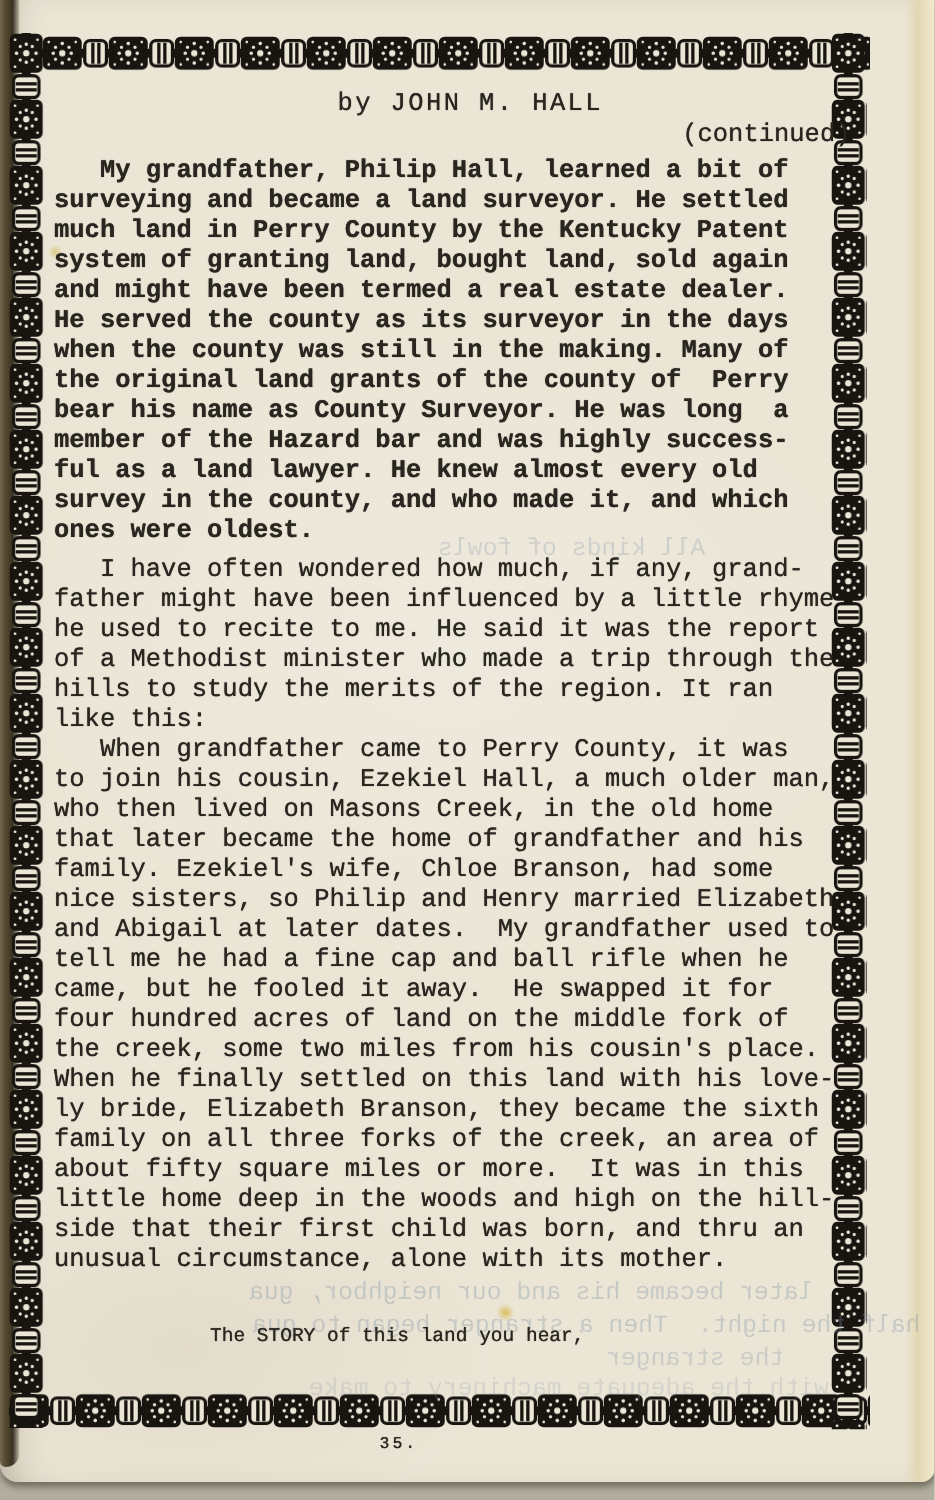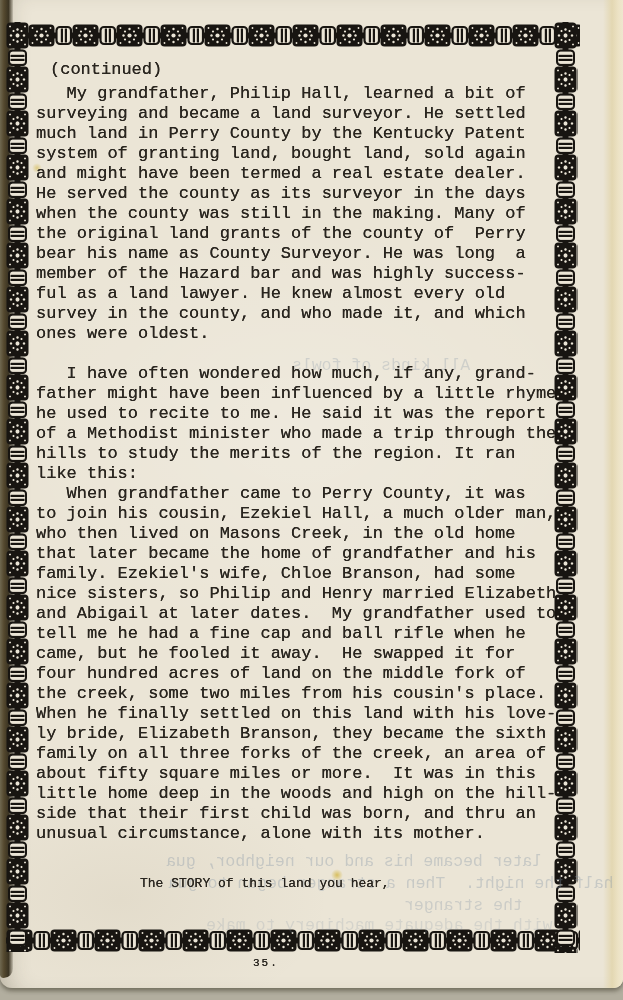--- a/index.html
+++ b/index.html
@@ -53,23 +53,23 @@
   .cream{fill:var(--paper);}
 
   
   .content{
     position:absolute;left:36px;top:59px;width:531px;
     color:var(--ink);
     text-shadow:0 0 .6px currentColor;
   }
   .title{font-size:17px;line-height:21px;text-align:center;letter-spacing:1.8px;white-space:pre;}
   .byline{font-size:17px;line-height:21px;text-align:center;letter-spacing:1.6px;text-indent:24px;white-space:pre;}
-  .continued{font-size:17px;line-height:21px;text-align:left;text-indent:14px;margin-bottom:4px;white-space:pre;}
+  .continued{font-size:17px;line-height:21px;text-align:right;text-indent:14px;margin-bottom:4px;white-space:pre;}
   .para{font-size:17px;line-height:20px;white-space:pre;}
-  .p1{margin-bottom:20px;}
+  .p1{margin-bottom:6px;font-weight:bold;}
   .quote{font-size:13px;line-height:20px;white-space:pre;margin-top:30px;padding-left:104px;}
   .pageno{
     position:absolute;left:253px;top:957px;
     font-size:11px;letter-spacing:2px;color:var(--ink);
     text-shadow:0 0 .6px currentColor;
   }
 
   
   .bleed{
     position:absolute;font-size:16.5px;white-space:pre;
@@ -144,20 +144,21 @@
   <div class="bleed bl-1">All kinds of fowls</div>
   <div class="bleed bl-2">later became his and our neighbor, gua</div>
   <div class="bleed bl-3">half the night.  Then a stranger began to gua</div>
   <div class="bleed bl-4">the stranger</div>
   <div class="bleed bl-5">with the adequate machinery to make</div>
 
   <div class="stain st-1"></div>
   <div class="stain st-2"></div>
 
   <div class="content">
+    <div class="byline">by JOHN M. HALL</div>
     <div class="continued">(continued)</div>
     <div class="para p1">   My grandfather, Philip Hall, learned a bit of
 surveying and became a land surveyor. He settled
 much land in Perry County by the Kentucky Patent
 system of granting land, bought land, sold again
 and might have been termed a real estate dealer.
 He served the county as its surveyor in the days
 when the county was still in the making. Many of
 the original land grants of the county of  Perry
 bear his name as County Surveyor. He was long  a

